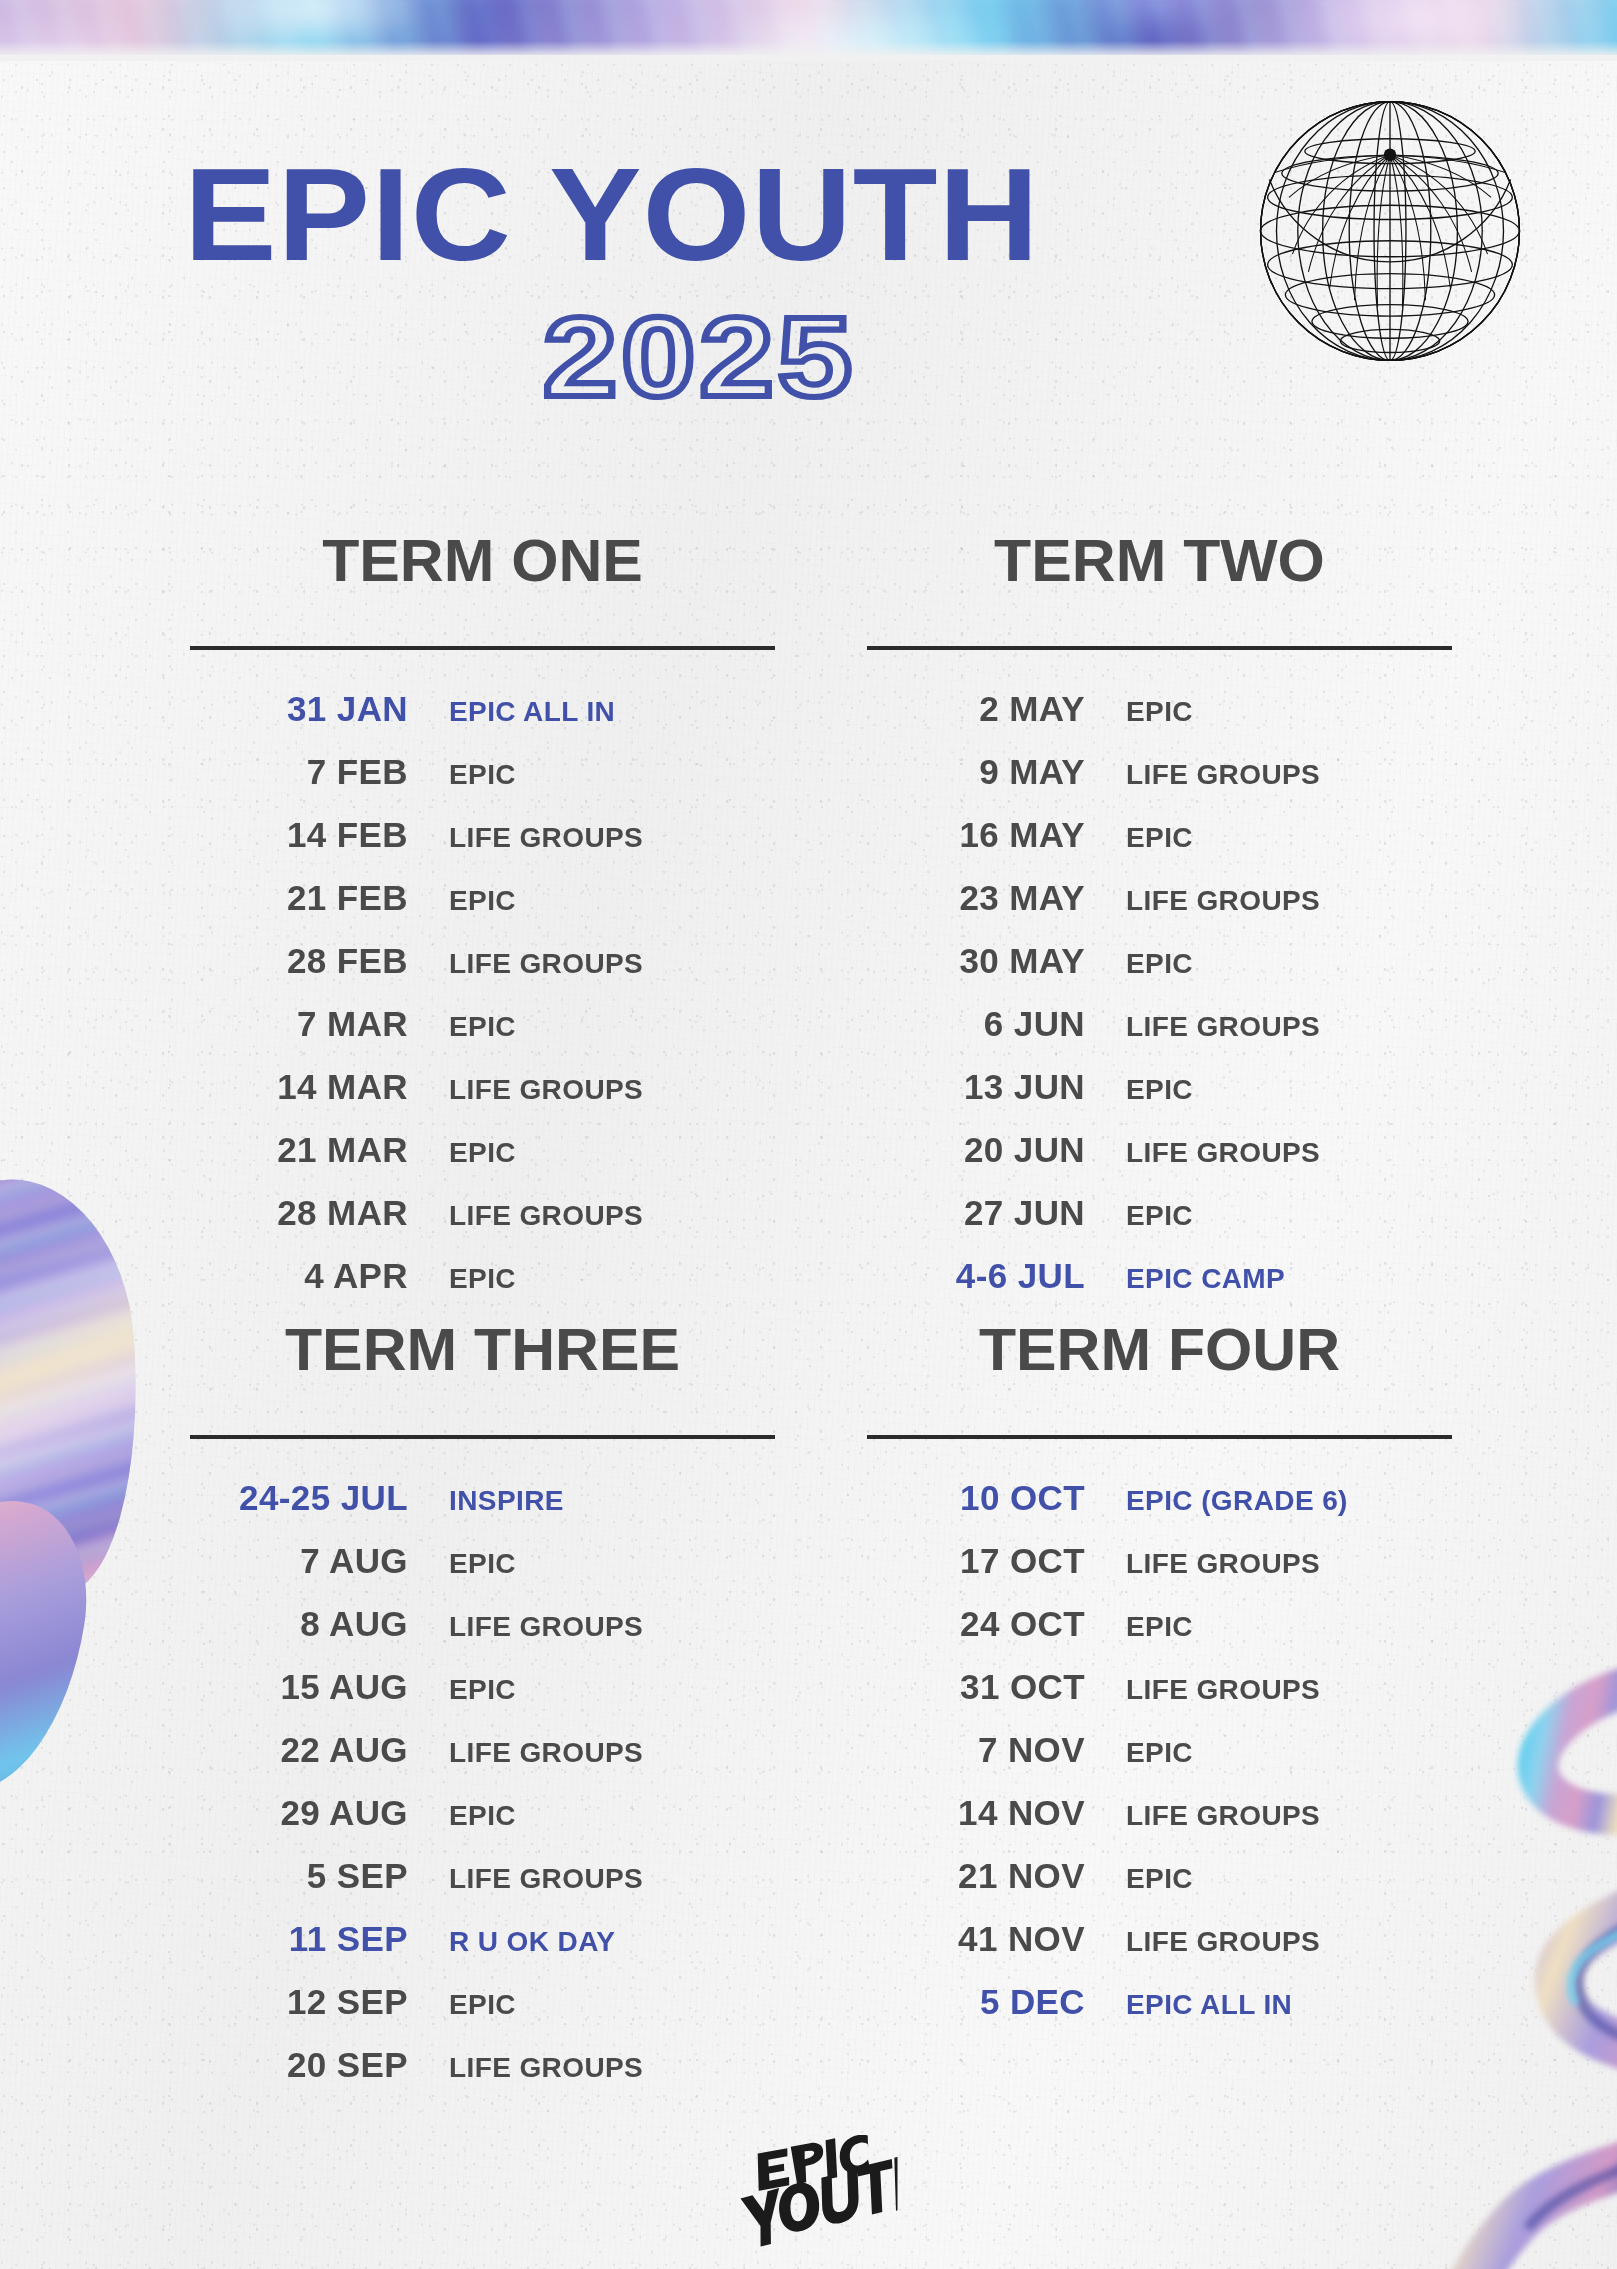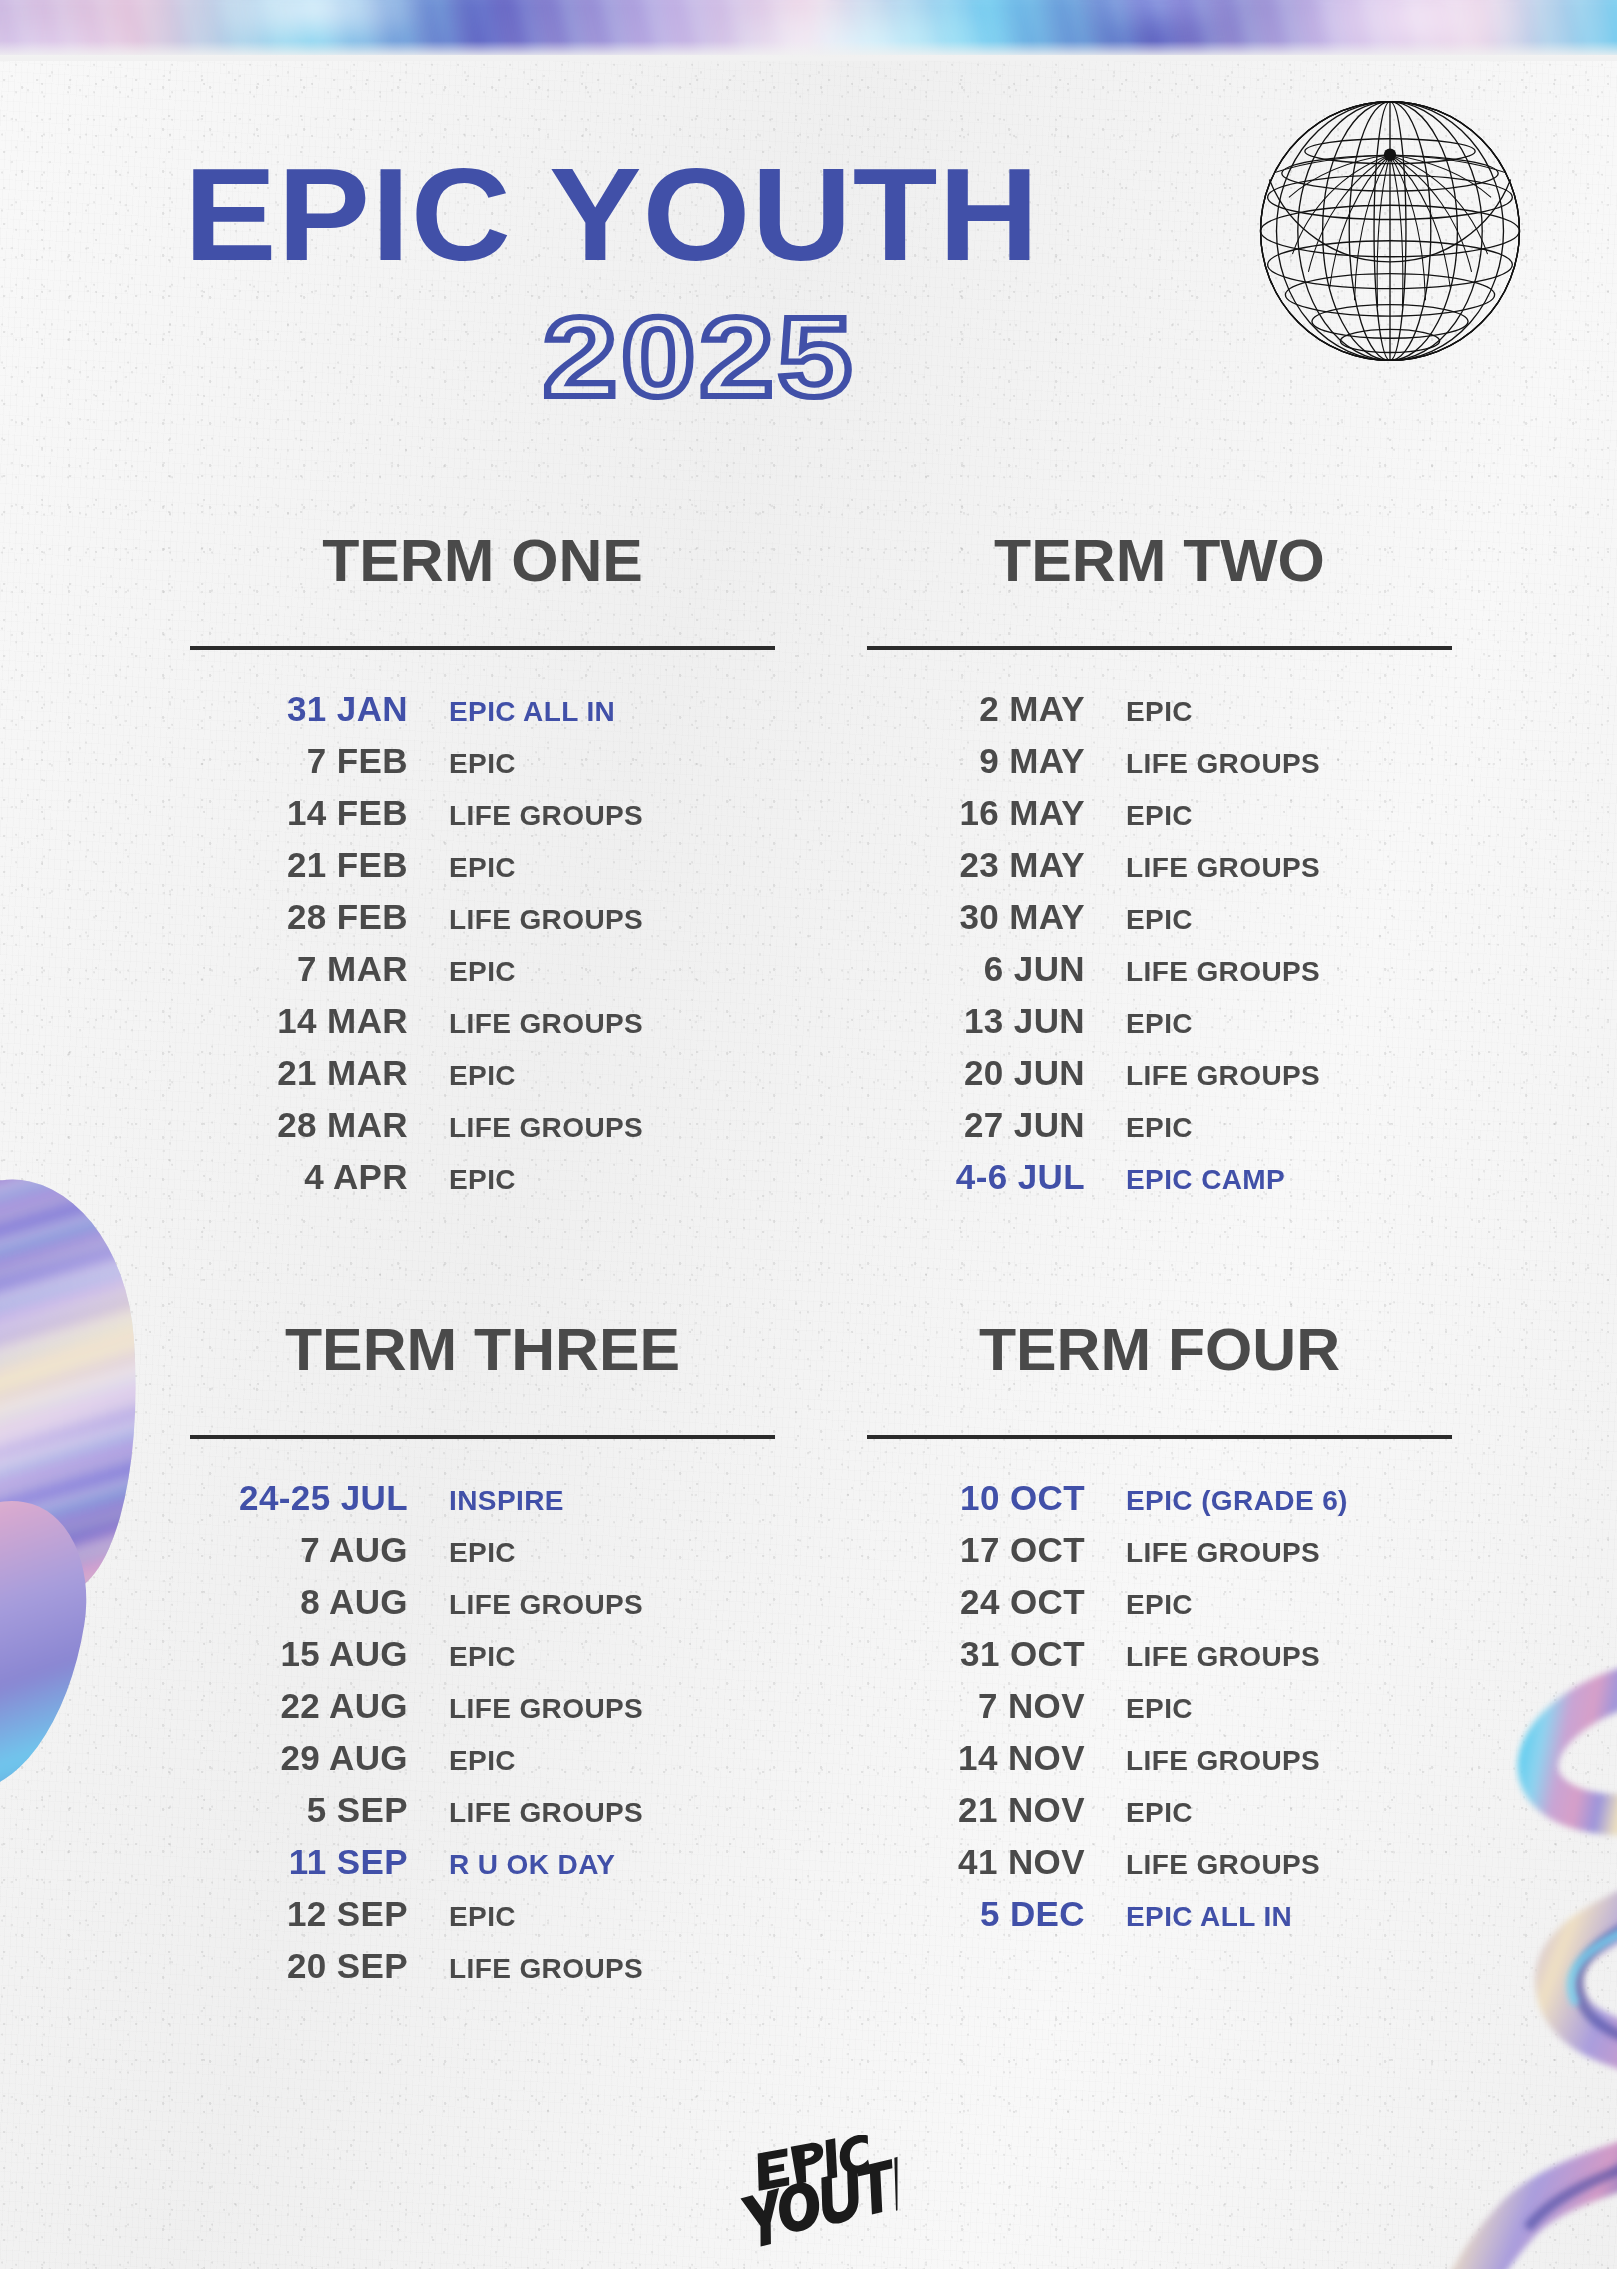--- a/index.html
+++ b/index.html
@@ -210,21 +210,21 @@
     background:#2b2b2b;
     width:585px;
     margin-left:auto; margin-right:auto;
   }
   .term-c2 .term-rule{ width:585px; }
 
   .term-list{
     margin-top:39px;
     display:flex;
     flex-direction:column;
-    gap:0px;
+    gap:11px;
   }
   .term-row{
     display:flex;
     align-items:baseline;
     height:52px;
   }
   .term-date{
     width:236px;
     text-align:right;
     font-size:35px;

